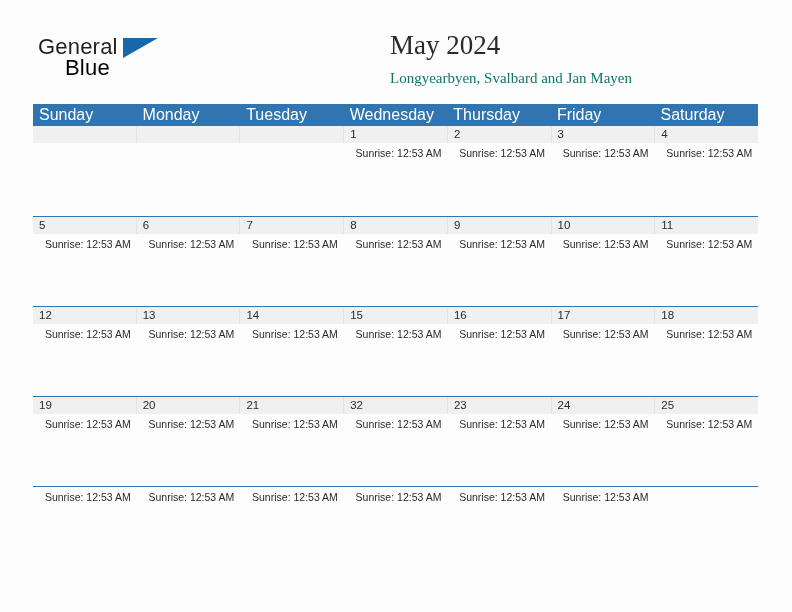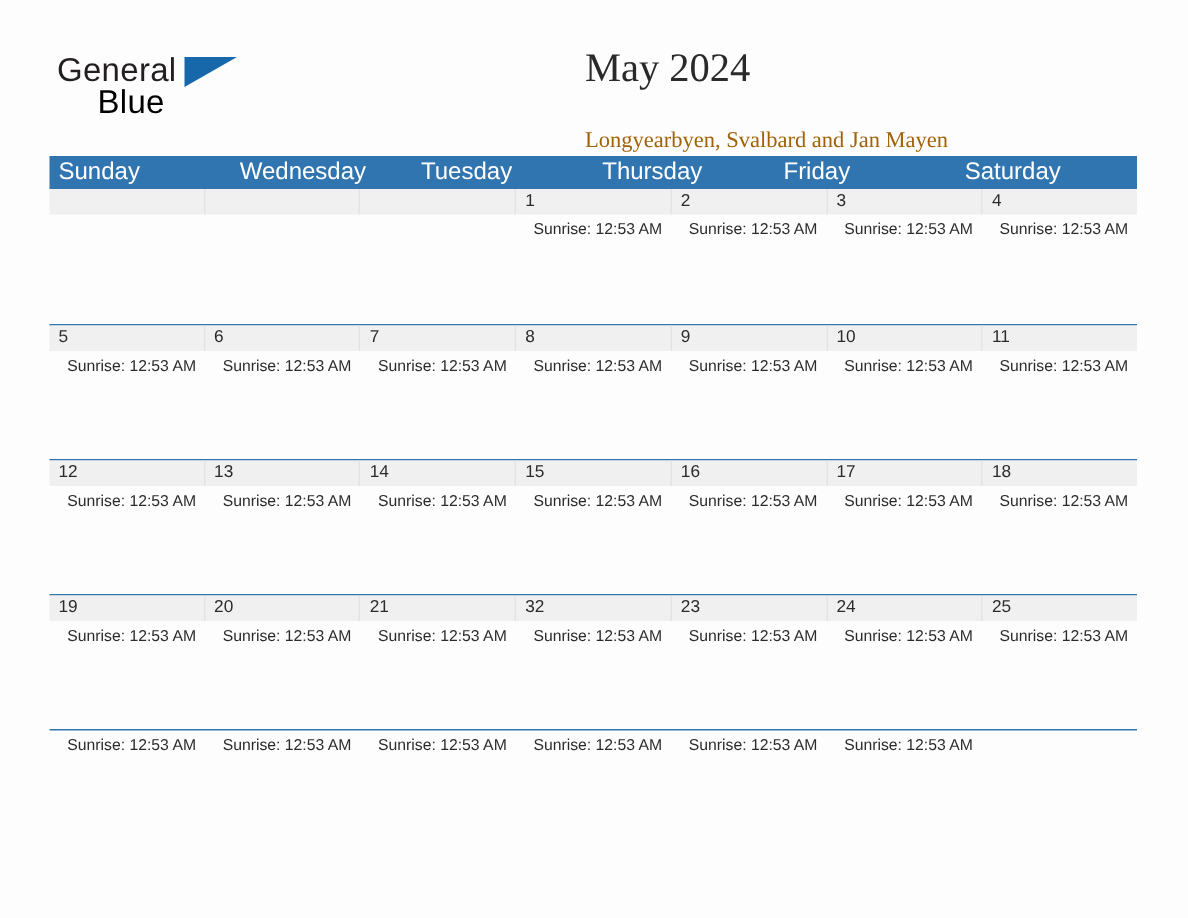--- a/index.html
+++ b/index.html
@@ -73,23 +73,23 @@
     font-family: Liberation Serif, serif;
   }
   .cal-title {
     font-size: 27px;
     color: #2a2a2a;
     line-height: 34px;
     white-space: nowrap;
   }
   .cal-subtitle {
     font-size: 15px;
-    color: #a16207;
+    color: #0f766e;
     line-height: 22px;
-    margin-top: 21px;
+    margin-top: 5px;
     white-space: nowrap;
   }
 
   
   .calendar {
     position: absolute;
     left: 33px;
     top: 104px;
     width: 725px;
   }
@@ -172,22 +172,23 @@
       <div class="cal-title">May 2024</div>
       <div class="cal-subtitle">Longyearbyen, Svalbard and Jan Mayen</div>
     </div>
 
   </div>
 
   <div class="calendar">
 
     <div class="dow-row">
       <div class="dow-cell">Sunday</div>
+      <div class="dow-cell">Monday</div>
+      <div class="dow-cell">Tuesday</div>
       <div class="dow-cell">Wednesday</div>
-      <div class="dow-cell">Tuesday</div>
       <div class="dow-cell">Thursday</div>
       <div class="dow-cell">Friday</div>
       <div class="dow-cell">Saturday</div>
     </div>
 
     <div class="week-row first">
       <div class="numbers-band">
         <div class="num-cell"></div>
         <div class="num-cell"></div>
         <div class="num-cell"></div>

